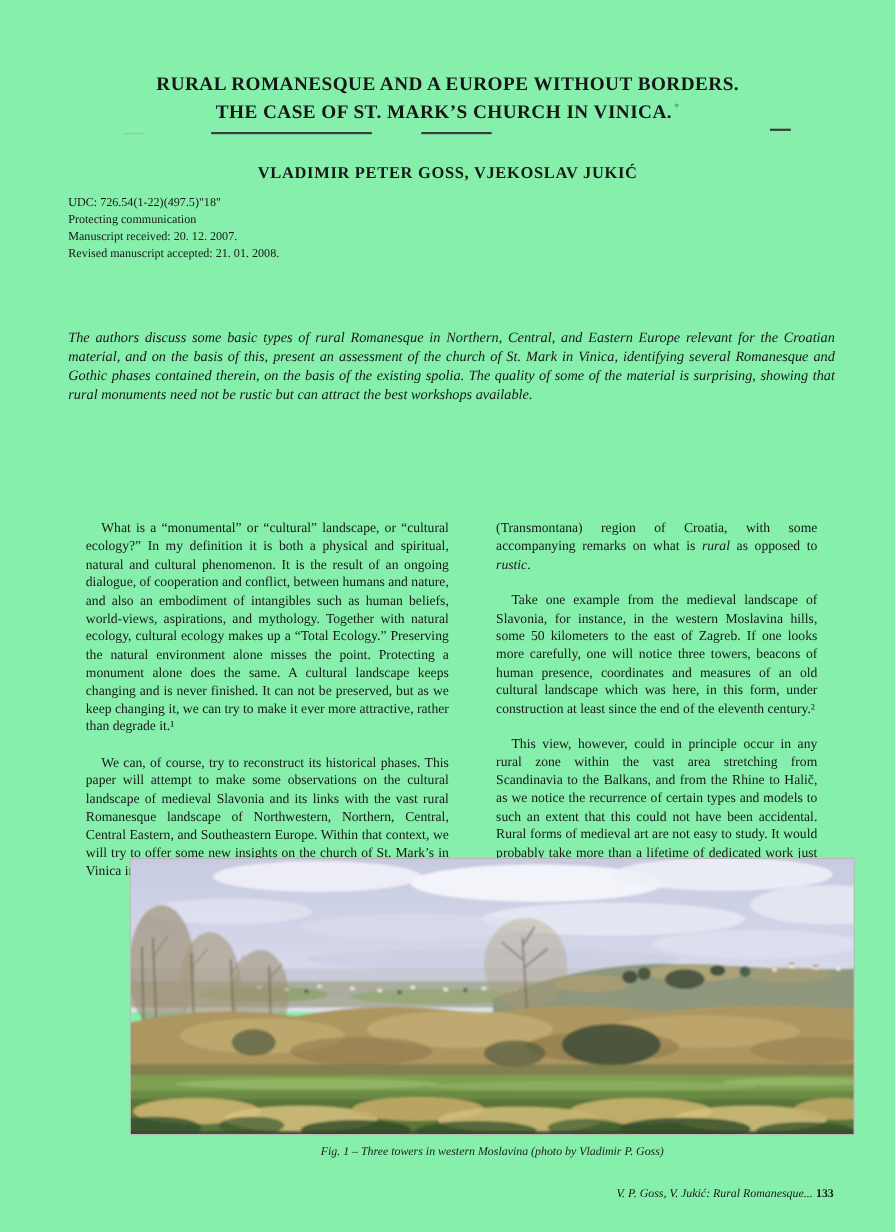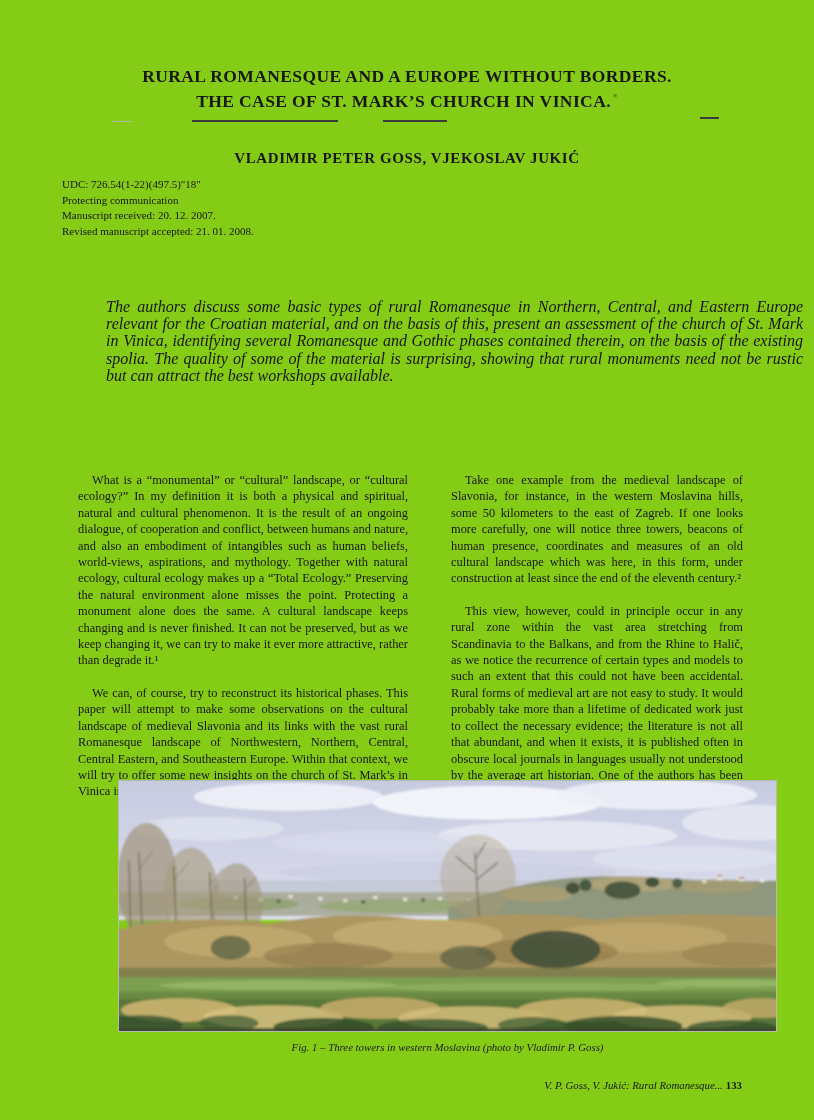--- a/index.html
+++ b/index.html
@@ -1,18 +1,18 @@
 <!DOCTYPE html>
 <html><head>
 <meta charset="utf-8">
 <style>
   html,body { margin:0; padding:0; background:#d9d9d9; }
   .page {
     position:relative; width:814px; height:1120px; margin:0 auto;
-    background:#84cc16; color:#171717;
+    background:#86efac; color:#171717;
     font-family:"Liberation Serif", serif;
     overflow:hidden;
   }
   
   .title {
     position:absolute; top:66px; left:0; right:0;
     text-align:center; font-size:17.5px; line-height:21px;
     font-weight:600; letter-spacing:.4px; margin:0;
   }
   .title sup { font-size:9px; opacity:.45; margin-left:2px; }
@@ -28,23 +28,22 @@
     position:absolute; top:177px; left:62px;
     font-size:11px; line-height:15.5px;
   }
   .meta-right {
     position:absolute; top:174px; right:56px;
     font-size:11px; line-height:15.8px; text-align:right;
   }
   
   .abstract {
     position:absolute; top:298px; left:62px; width:697px;
-    font-style:italic; font-size:16px; line-height:17.2px;
+    font-style:italic; font-size:13px; line-height:17.2px;
     text-align:justify;
-    margin-left:44px;
   }
   
   .columns {
     position:absolute; top:456px; left:62px; width:697px;
     display:flex; gap:11px;
   }
   .col { font-size:12.4px; line-height:16.4px; text-align:justify; }
   .col.left  { width:362px; }
   .col.right { width:324px; }
   .col p { margin:16px; text-indent:14px; }
@@ -52,21 +51,21 @@
   .col i { font-style:italic; }
   
   .figure { position:absolute; top:780px; left:98px; width:659px; margin:0;padding-left:20px; }
   .figure svg { display:block; border:1px solid #b8b8b4; box-sizing:border-box; }
   .figure figcaption {
     margin-top:9px; text-align:center;
     font-style:italic; font-size:10.8px; color:#1c1c1c;
   }
   
   .footer {
-    position:absolute; top:1079px; right:72px;
+    position:absolute; top:1079px; right:56px;
     font-size:10.8px;
   }
   .footer .run { font-style:italic; }
   .footer .pn  { font-style:normal; font-weight:600; margin-left:3px; }
 </style>
 </head>
 <body>
 
 <div class="page">
 
@@ -91,20 +90,21 @@
 
 
   <div class="abstract">The authors discuss some basic types of rural Romanesque in Northern, Central, and Eastern Europe relevant for the Croatian material, and on the basis of this, present an assessment of the church of St. Mark in Vinica, identifying several Romanesque and Gothic phases contained therein, on the basis of the existing spolia. The quality of some of the material is surprising, showing that rural monuments need not be rustic but can attract the best workshops available.</div>
 
   <div class="columns">
     <div class="col left">
       <p>What is a “monumental” or “cultural” landscape, or “cultural ecology?” In my definition it is both a physical and spiritual, natural and cultural phenomenon. It is the result of an ongoing dialogue, of cooperation and conflict, between humans and nature, and also an embodiment of intangibles such as human beliefs, world-views, aspirations, and mythology. Together with natural ecology, cultural ecology makes up a “Total Ecology.” Preserving the natural environment alone misses the point. Protecting a monument alone does the same. A cultural landscape keeps changing and is never finished. It can not be preserved, but as we keep changing it, we can try to make it ever more attractive, rather than degrade it.¹</p>
       <p>We can, of course, try to reconstruct its historical phases. This paper will attempt to make some observations on the cultural landscape of medieval Slavonia and its links with the vast rural Romanesque landscape of Northwestern, Northern, Central, Central Eastern, and Southeastern Europe. Within that context, we will try to offer some new insights on the church of St. Mark’s in Vinica in the Zagorje</p>
     </div>
     <div class="col right">
+      <p class="noindent"><span>(Transmontana) region of Croatia, with some accompanying remarks on what is </span><i>rural</i><span> as opposed to </span><i>rustic</i><span>.</span></p>
       <p>Take one example from the medieval landscape of Slavonia, for instance, in the western Moslavina hills, some 50 kilometers to the east of Zagreb. If one looks more carefully, one will notice three towers, beacons of human presence, coordinates and measures of an old cultural landscape which was here, in this form, under construction at least since the end of the eleventh century.²</p>
       <p>This view, however, could in principle occur in any rural zone within the vast area stretching from Scandinavia to the Balkans, and from the Rhine to Halič, as we notice the recurrence of certain types and models to such an extent that this could not have been accidental. Rural forms of medieval art are not easy to study. It would probably take more than a lifetime of dedicated work just to collect the necessary evidence; the literature is not all that abundant, and when it exists, it is published often in obscure local journals in languages usually not understood by the average art historian. One of the authors has been studying this</p>
     </div>
   </div>
 
   <figure class="figure">
     <svg viewBox="0 0 659 252" width="659" height="252" preserveAspectRatio="none" xmlns="http://www.w3.org/2000/svg" role="img">
       <defs>
         <linearGradient id="sky" x1="0" y1="0" x2="0" y2="1">
           <stop offset="0" stop-color="#c6cadf"></stop>

